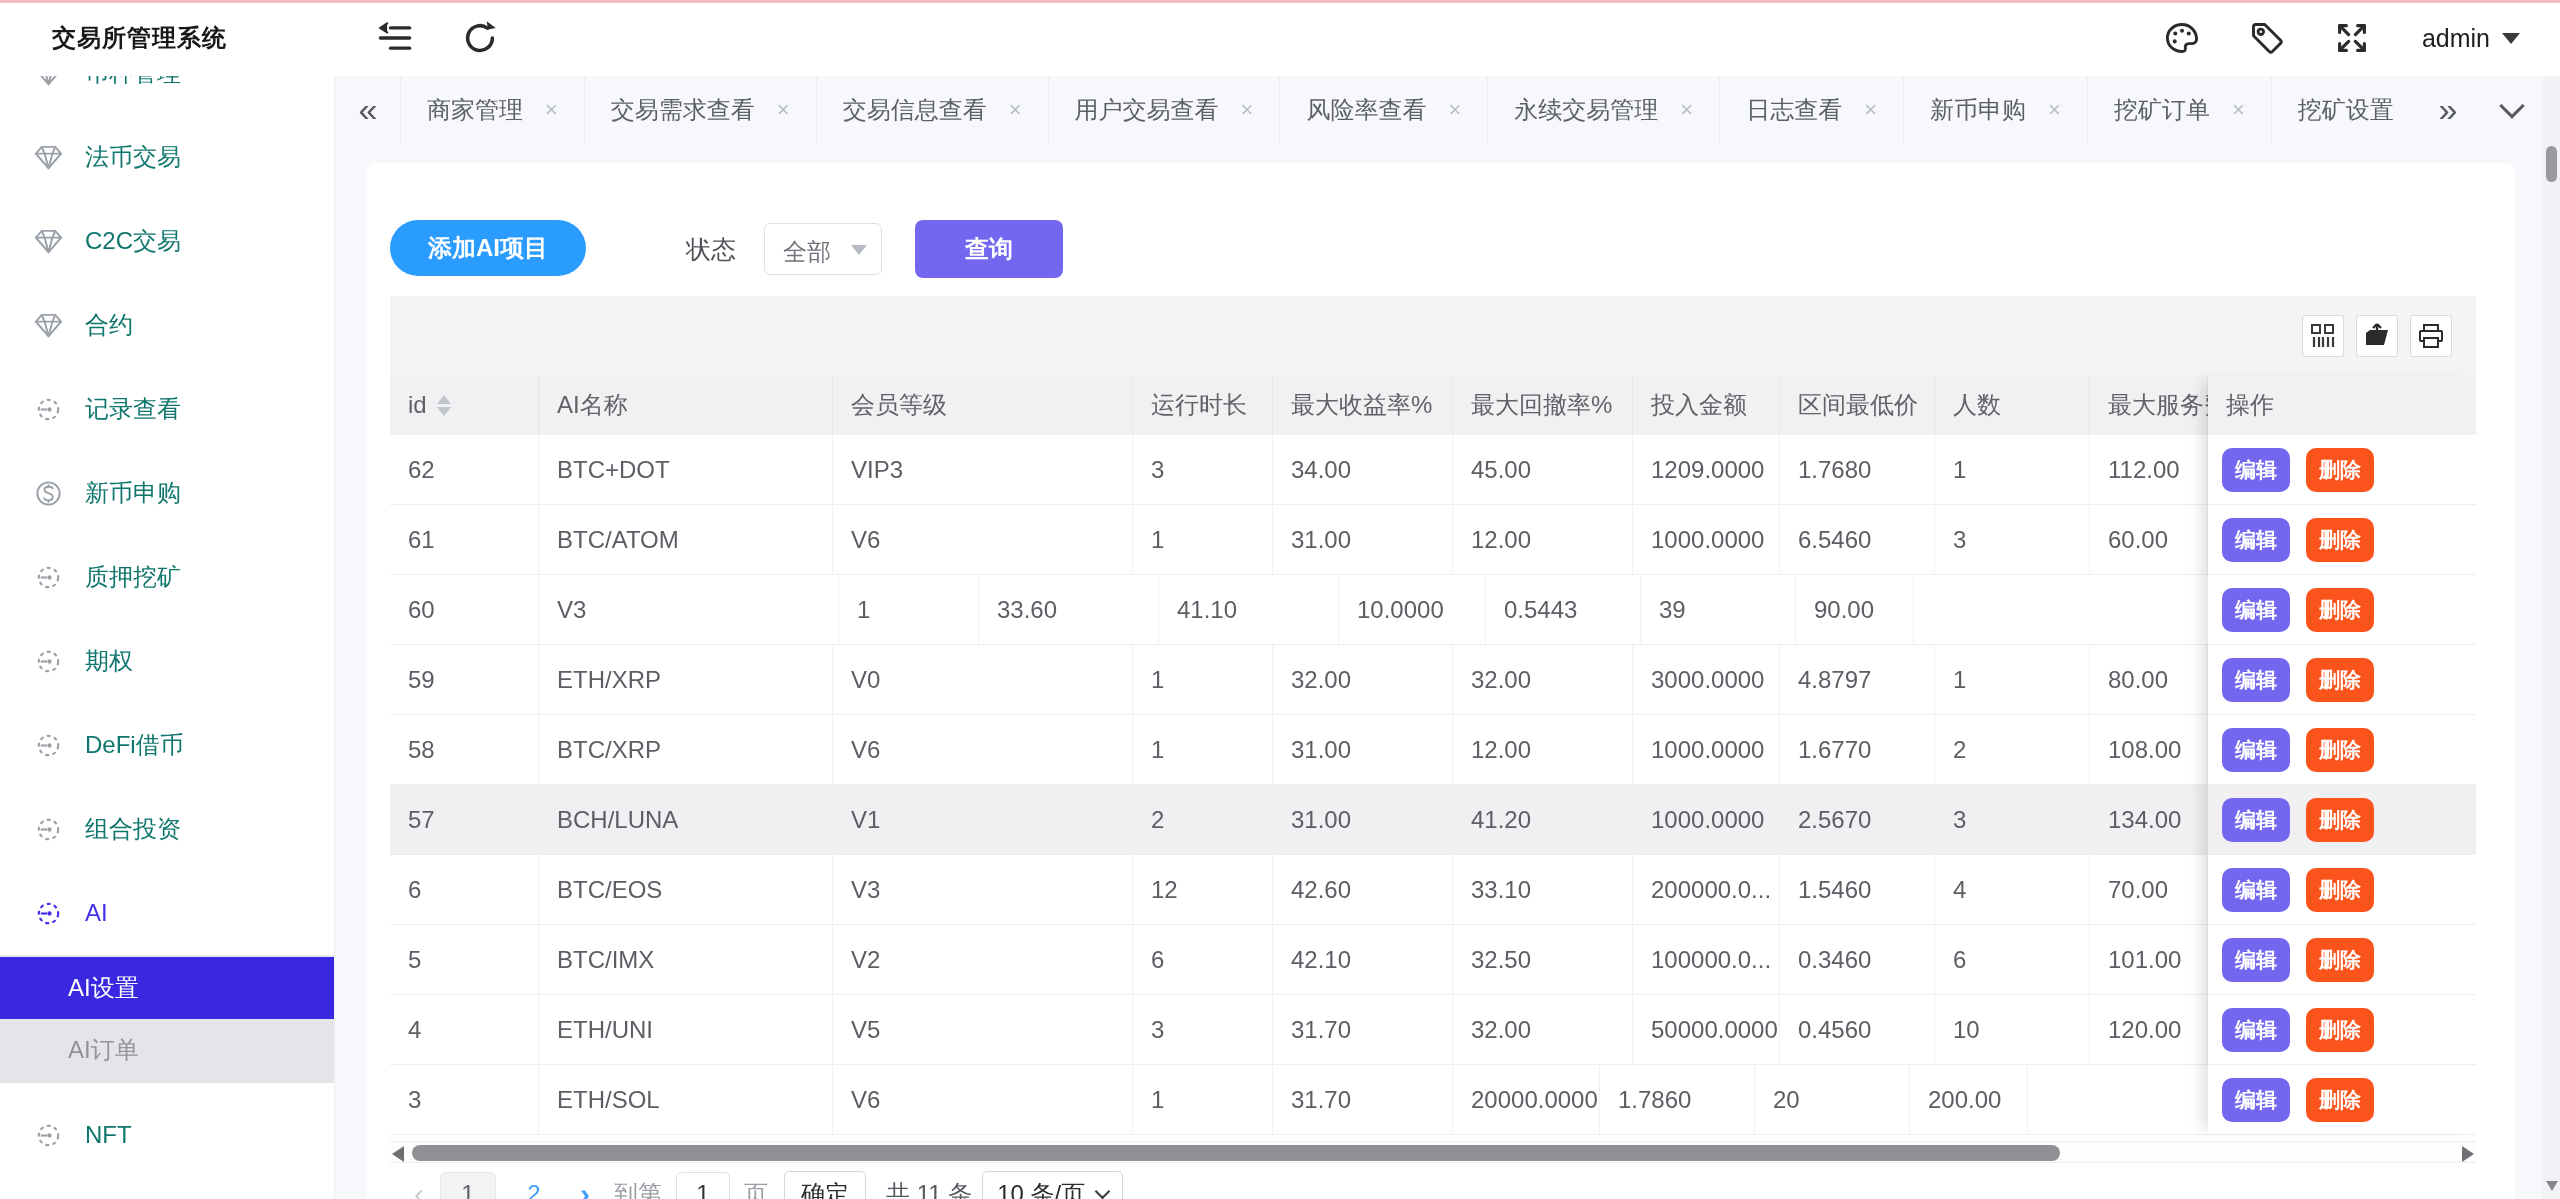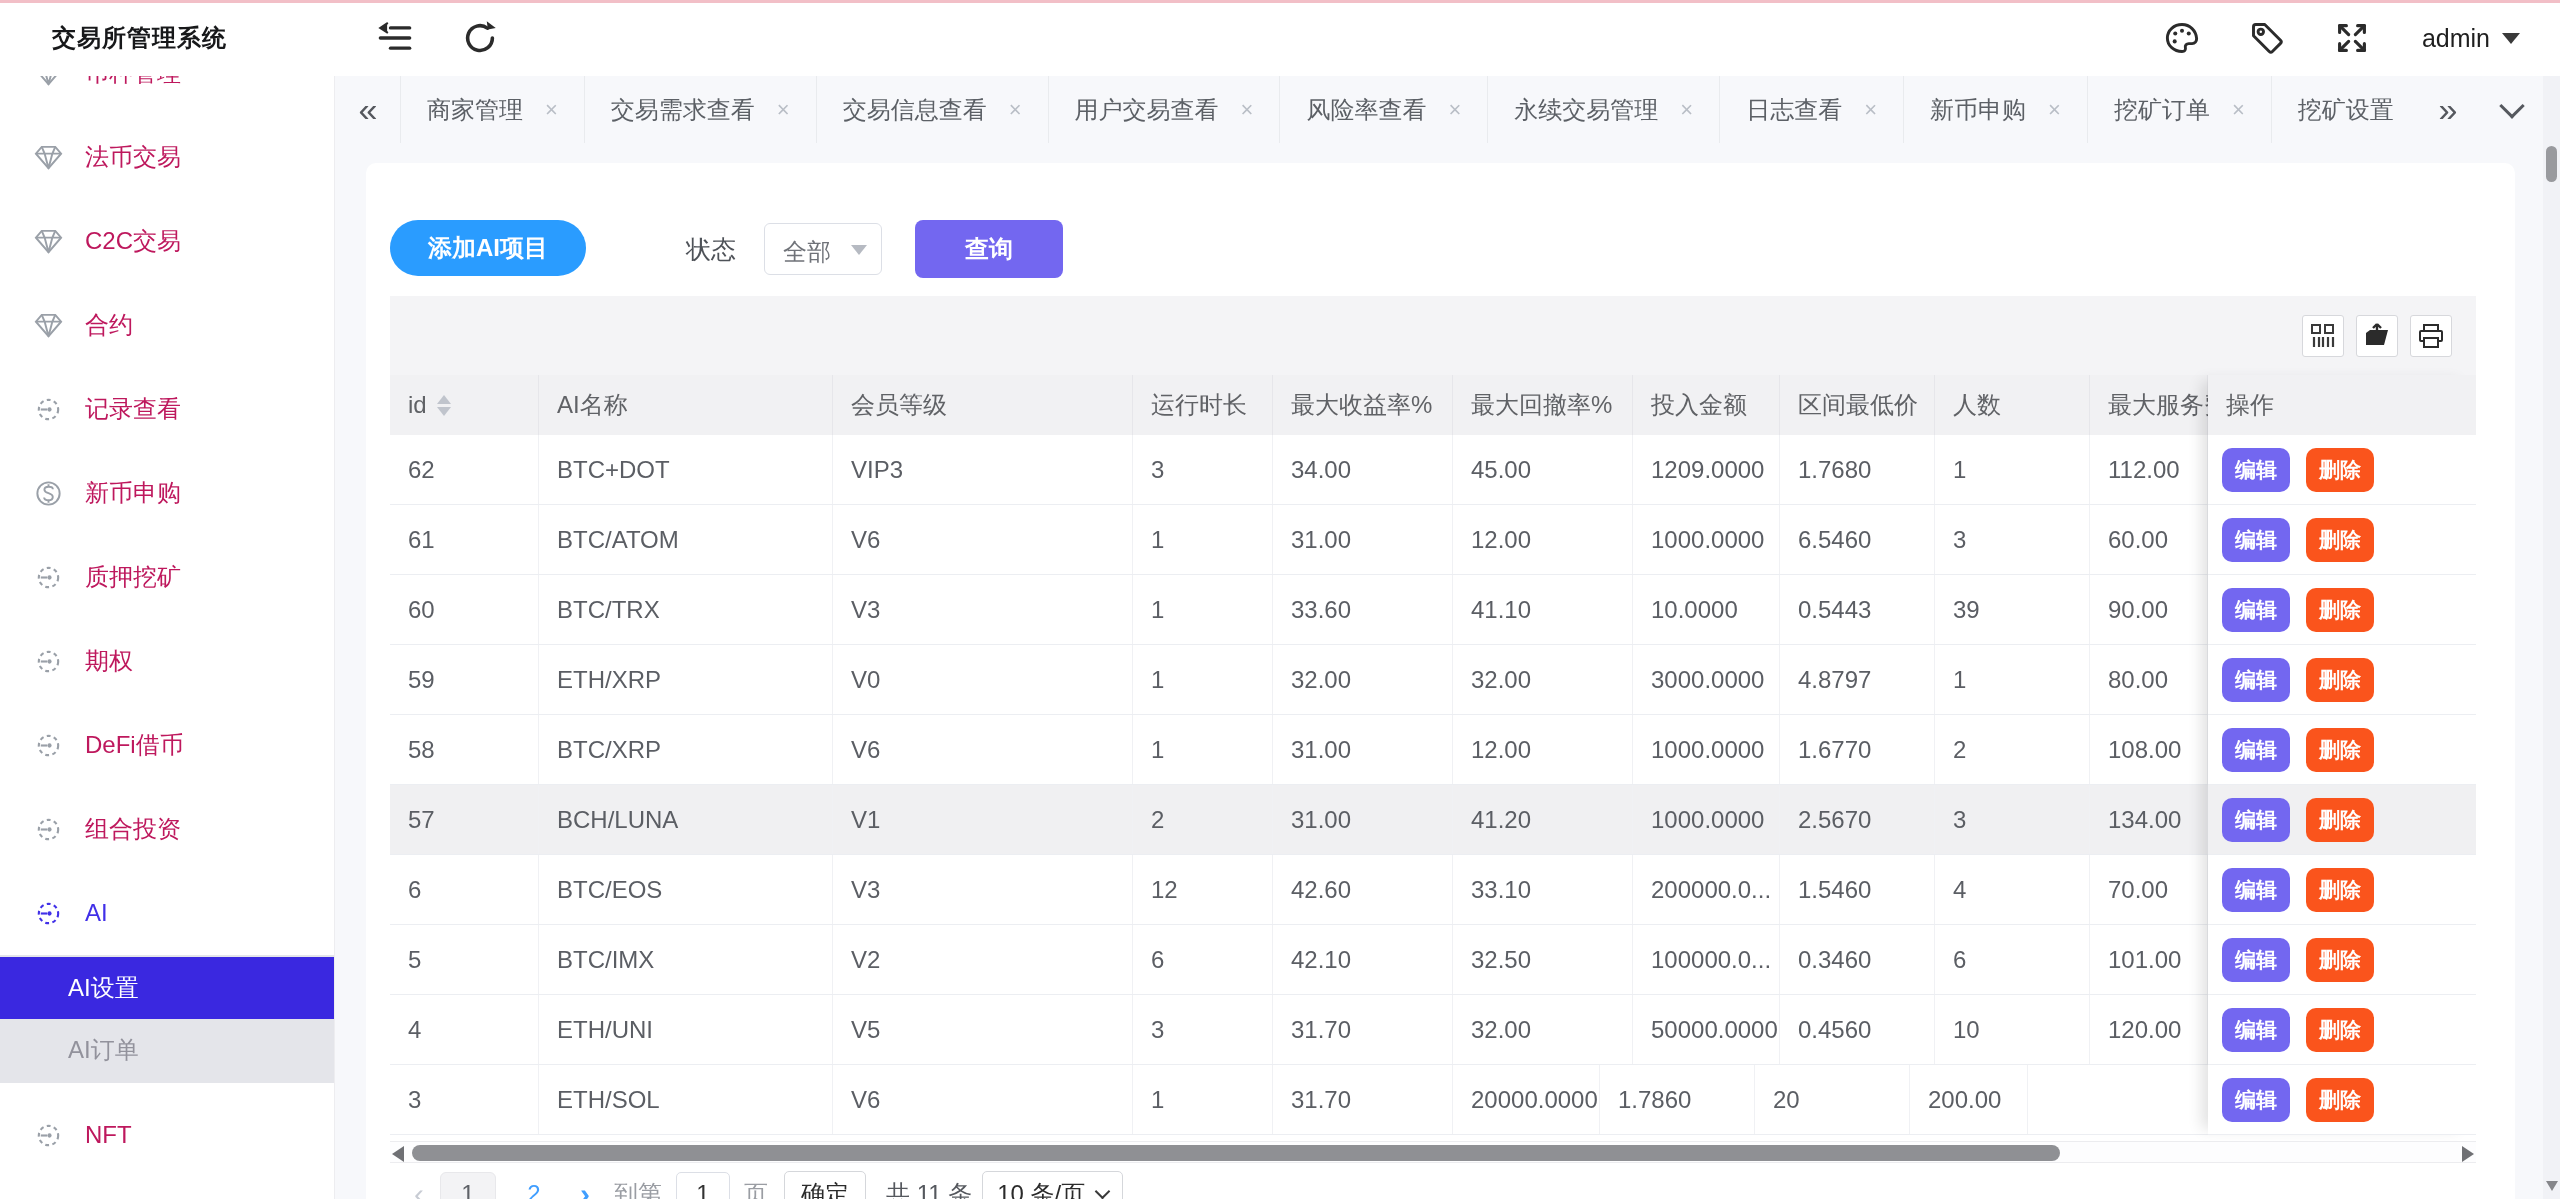--- a/index.html
+++ b/index.html
@@ -14,21 +14,21 @@
   #app-title { position:absolute; left:52px; top:22px; font-size:24px; font-weight:bold; color:#17181a; letter-spacing:1px; }
   .hdr-ic { position:absolute; top:20px; width:36px; height:36px; color:#2b2b2b; cursor:pointer; }
   .hdr-ic svg { width:100%; height:100%; }
   #user-box { position:absolute; right:40px; top:18px; height:40px; display:flex; align-items:center; gap:12px; cursor:pointer; }
   #user-name { font-size:25px; color:#1f1f1f; }
   .caret-down { width:0; height:0; border-left:9px solid transparent; border-right:9px solid transparent; border-top:11px solid #3a3a3a; }
 
   
   #sidebar { position:absolute; left:0; top:76px; width:335px; height:1123px; background:#fff; border-right:1px solid #ededf0; overflow:hidden; z-index:40; }
   .side-list { margin-top:-45px; }
-  .side-item { height:84px; display:flex; align-items:center; padding-left:33px; gap:21px; font-size:24px; color:#be185d; cursor:pointer; white-space:nowrap; }
+  .side-item { height:84px; display:flex; align-items:center; padding-left:33px; gap:21px; font-size:24px; color:#0f766e; cursor:pointer; white-space:nowrap; }
   .side-item svg { width:31px; height:31px; flex:none; }
   .side-item.active { color:#4130e8; }
   .submenu { background:#e4e5ea; padding:2px 0; }
   .sub-item { height:62px; display:flex; align-items:center; padding-left:68px; font-size:24px; color:#92929c; cursor:pointer; }
   .sub-item.selected { background:#3a28e0; color:#fff; }
   .side-item.after-sub { margin-top:10px; }
 
   
   #tabbar { position:absolute; left:336px; top:76px; width:2208px; height:67px; display:flex; align-items:stretch; z-index:30; }
   .tab-nav { width:64px; display:flex; align-items:center; justify-content:center; font-size:34px; color:#55585e; cursor:pointer; flex:none; }
@@ -419,21 +419,20 @@
           <div class="td" style="width: 140px;">1</div>
           <div class="td" style="width: 180px;">31.00</div>
           <div class="td" style="width: 180px;">12.00</div>
           <div class="td" style="width: 147px;">1000.0000</div>
           <div class="td" style="width: 155px;">6.5460</div>
           <div class="td" style="width: 155px;">3</div>
           <div class="td" style="width: 118px;">60.00</div>
         </div>
         <div class="t-row">
           <div class="td" style="width: 149px;">60</div>
-          <div class="td" style="width: 294px;">BTC/TRX</div>
           <div class="td" style="width: 300px;">V3</div>
           <div class="td" style="width: 140px;">1</div>
           <div class="td" style="width: 180px;">33.60</div>
           <div class="td" style="width: 180px;">41.10</div>
           <div class="td" style="width: 147px;">10.0000</div>
           <div class="td" style="width: 155px;">0.5443</div>
           <div class="td" style="width: 155px;">39</div>
           <div class="td" style="width: 118px;">90.00</div>
         </div>
         <div class="t-row">

